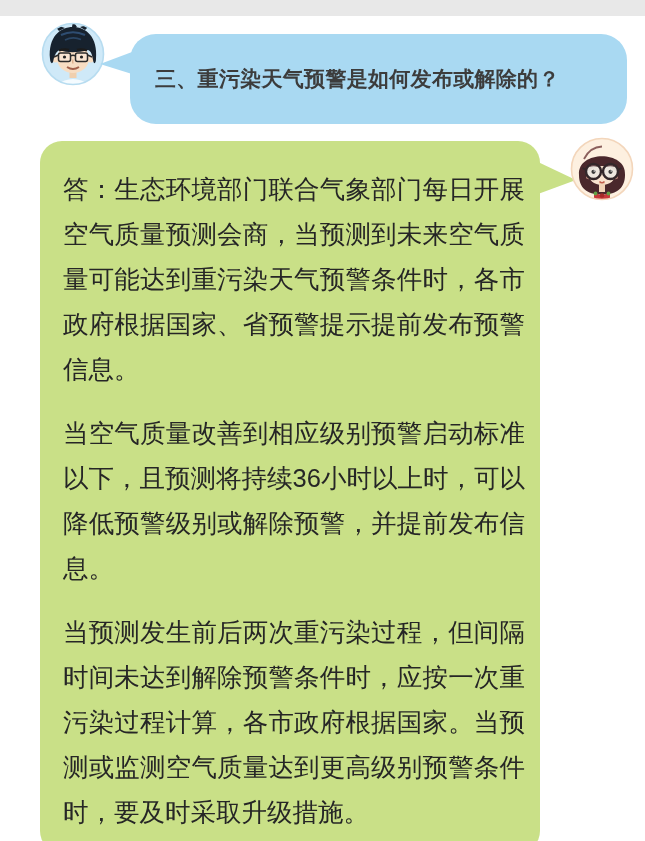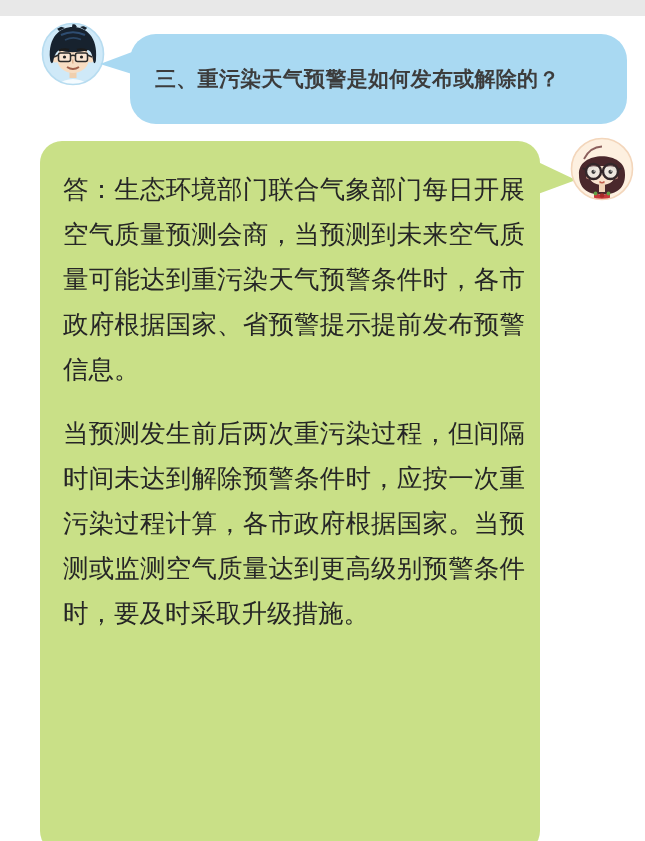--- a/index.html
+++ b/index.html
@@ -105,20 +105,21 @@
     <div class="q-text">三、重污染天气预警是如何发布或解除的？</div>
   </div>
 
   <svg class="tail a-tail" viewBox="0 0 42 38">
     <polygon points="2,3 40,21 2,35"></polygon>
   </svg>
 
   <div class="bubble a-bubble">
     <div class="a-textcol">
       <p>答：生态环境部门联合气象部门每日开展空气质量预测会商，当预测到未来空气质量可能达到重污染天气预警条件时，各市政府根据国家、省预警提示提前发布预警信息。</p>
+      <p>当空气质量改善到相应级别预警启动标准以下，且预测将持续36小时以上时，可以降低预警级别或解除预警，并提前发布信息。</p>
       <p>当预测发生前后两次重污染过程，但间隔时间未达到解除预警条件时，应按一次重污染过程计算，各市政府根据国家。当预测或监测空气质量达到更高级别预警条件时，要及时采取升级措施。</p>
     </div>
   </div>
 
   <div class="avatar avatar-girl">
     <svg viewBox="0 0 64 64">
       <defs>
           <clipPath id="clipGirl">
             <circle cx="32" cy="32" r="30.5"></circle>
           </clipPath>

